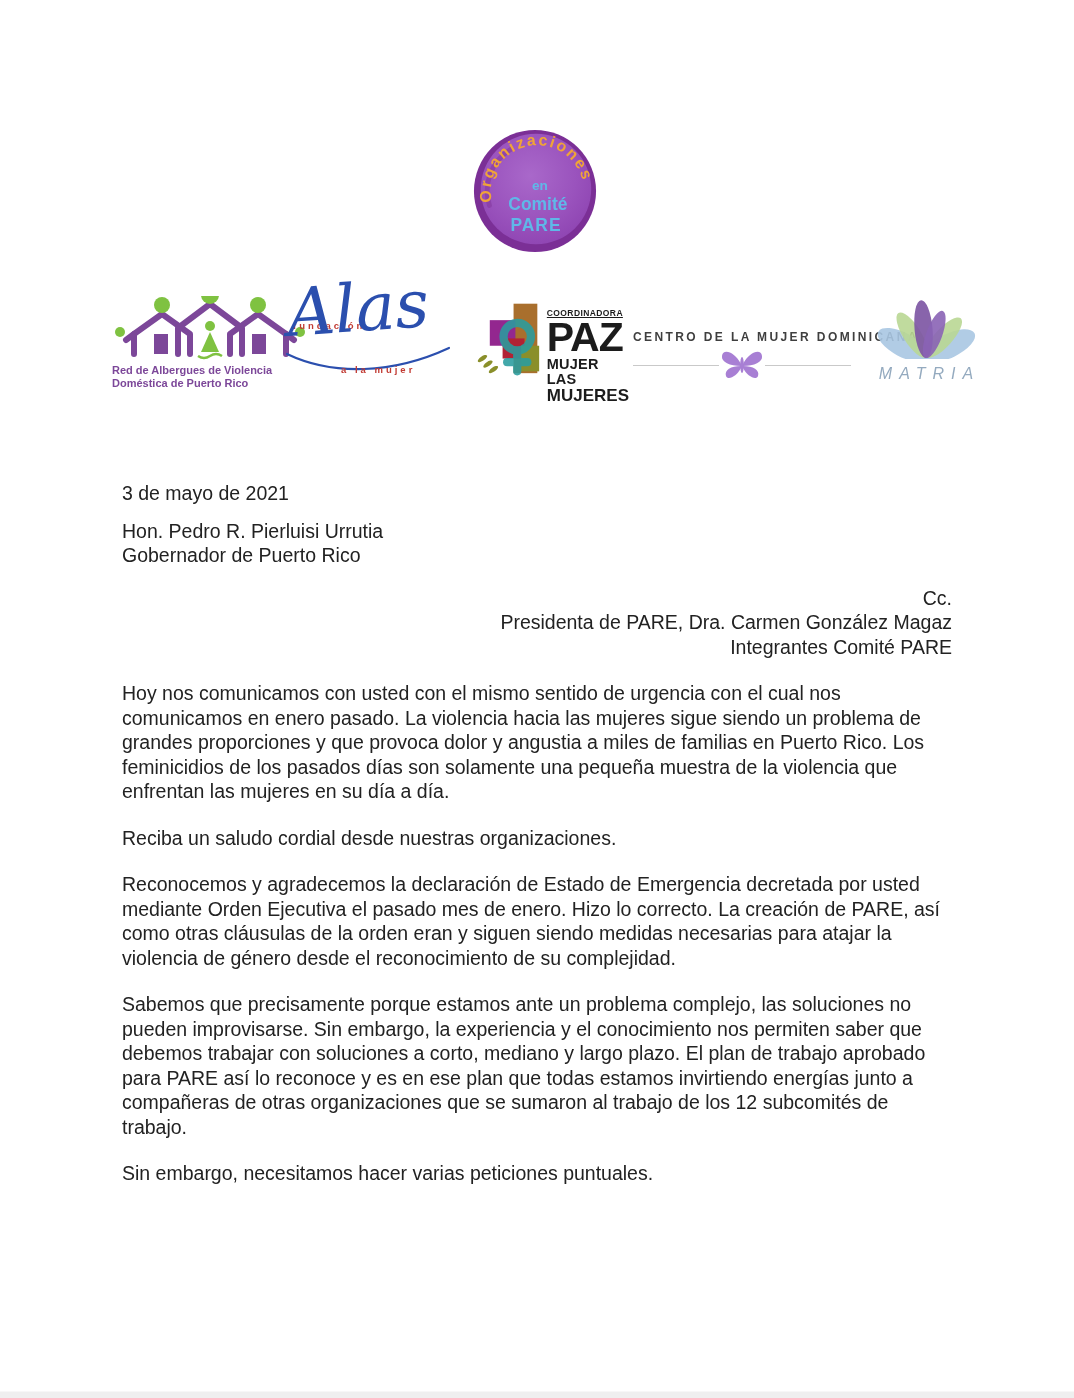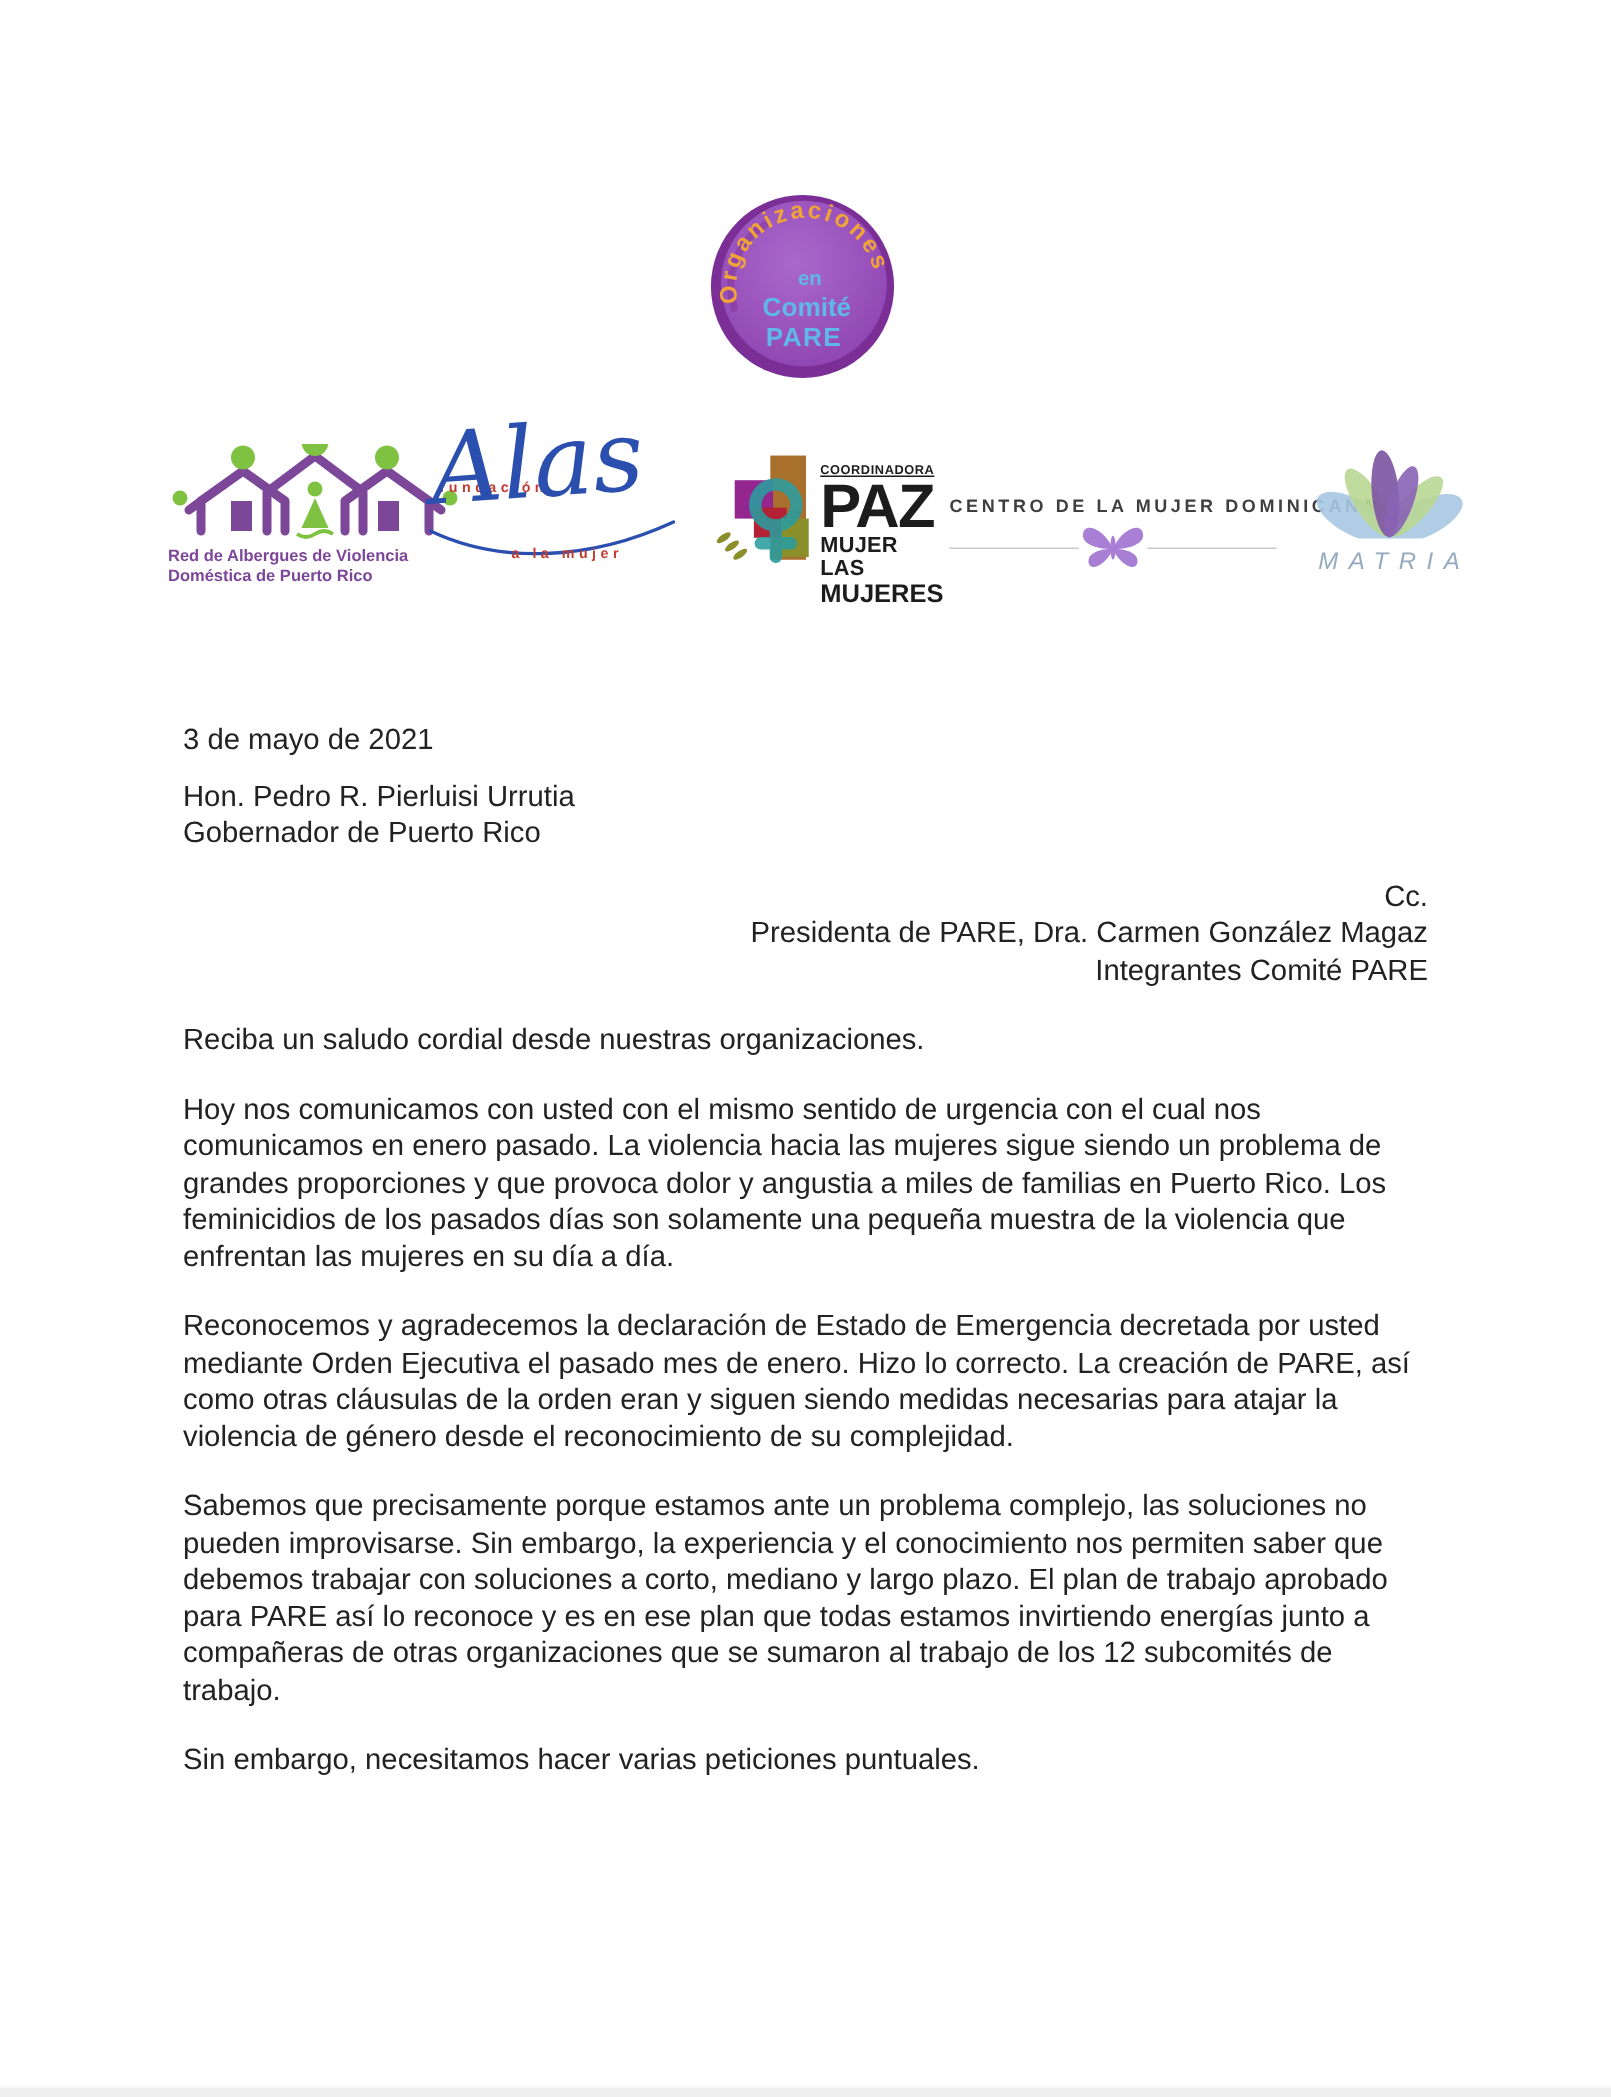--- a/index.html
+++ b/index.html
@@ -182,23 +182,23 @@
       <span>Gobernador de Puerto Rico</span>
     </p>
 
     <p class="cc-block">
       <span>Cc.</span><br>
       <span>Presidenta de PARE, Dra. Carmen González Magaz</span><br>
       <span>Integrantes Comité PARE</span>
     </p>
 
 
+    <p>Hoy nos comunicamos con usted con el mismo sentido de urgencia con el cual nos comunicamos en enero pasado. La violencia hacia las mujeres sigue siendo un problema de grandes proporciones y que provoca dolor y angustia a miles de familias en Puerto Rico. Los feminicidios de los pasados días son solamente una pequeña muestra de la violencia que enfrentan las mujeres en su día a día.</p>
+
     <p>Reciba un saludo cordial desde nuestras organizaciones.</p>
-
-    <p>Hoy nos comunicamos con usted con el mismo sentido de urgencia con el cual nos comunicamos en enero pasado. La violencia hacia las mujeres sigue siendo un problema de grandes proporciones y que provoca dolor y angustia a miles de familias en Puerto Rico. Los feminicidios de los pasados días son solamente una pequeña muestra de la violencia que enfrentan las mujeres en su día a día.</p>
     <p>Reconocemos y agradecemos la declaración de Estado de Emergencia decretada por usted mediante Orden Ejecutiva el pasado mes de enero. Hizo lo correcto. La creación de PARE, así como otras cláusulas de la orden eran y siguen siendo medidas necesarias para atajar la violencia de género desde el reconocimiento de su complejidad.</p>
     <p>Sabemos que precisamente porque estamos ante un problema complejo, las soluciones no pueden improvisarse. Sin embargo, la experiencia y el conocimiento nos permiten saber que debemos trabajar con soluciones a corto, mediano y largo plazo. El plan de trabajo aprobado para PARE así lo reconoce y es en ese plan que todas estamos invirtiendo energías junto a compañeras de otras organizaciones que se sumaron al trabajo de los 12 subcomités de trabajo.</p>
 
     <p>Sin embargo, necesitamos hacer varias peticiones puntuales.</p>
   </div>
 
   <div class="page-bottom-edge"></div>
 </div>
 
 </body></html>

